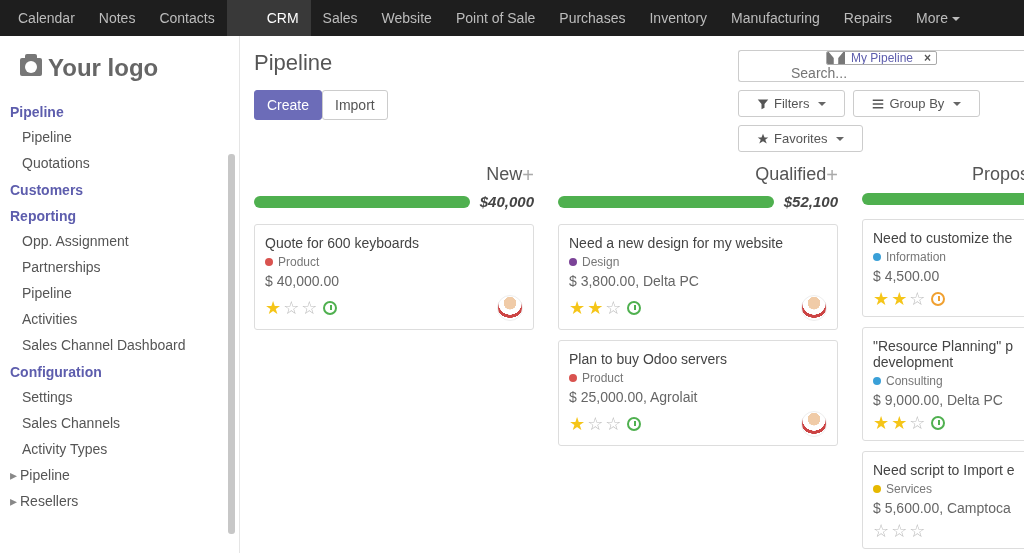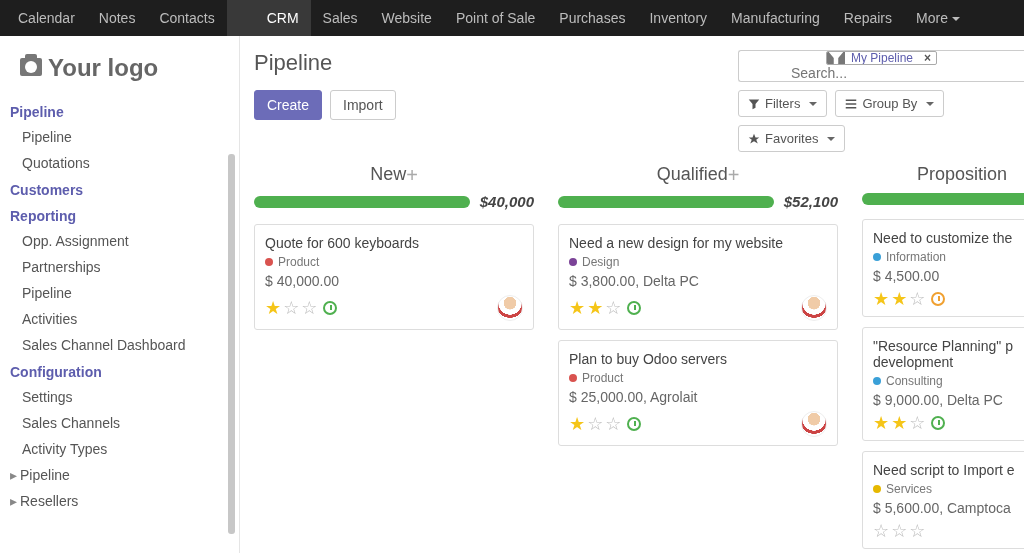--- a/index.html
+++ b/index.html
@@ -24,38 +24,38 @@
   .side-header { color: #5D5DAD; font-weight: 700; padding: 6px 10px 4px; font-size: 14px;}
   .side-item { padding: 5px 10px 5px 22px; font-size: 14px; color:#555; cursor:pointer;}
   .side-item.exp::before { content:"▸"; display:inline-block; width:10px; margin-left:-12px; color:#888;}
   .scroll-track { position:absolute; right:4px; top:0; width:7px; height:100%; }
   .scroll-thumb { position:absolute; right:0; top:60px; width:7px; height:380px; background:#c7c7c7; border-radius:3px;}
 
   
   .main { flex:1; padding: 14px 0 0 14px; overflow:hidden;}
   .header-row { display:flex; justify-content:space-between; align-items:flex-start; padding-right:0;}
   .page-title { font-size: 22px; color:#555; margin-bottom: 14px;}
-  .btn-row { display:flex; gap:8px; margin-bottom: 18px;}
+  .btn-row { display:flex; gap:0; margin-bottom: 18px;}
   .btn { border:1px solid #ccc; background:#fff; padding:6px 12px; border-radius:3px; font-size:14px; cursor:pointer; color:#555;}
   .btn.primary { background:#6c6cb8; color:#fff; border-color:#6c6cb8;}
   .search-area { padding-right:0;}
   .search-box { border:1px solid #ccc; border-right:none; border-radius:3px 0 0 3px; height:32px; display:flex; align-items:center; width:286px; overflow:hidden;flex-direction:column;}
   .facet { display:flex; align-items:center; border:1px solid #aaa; border-radius:2px; margin:0 4px; font-size:12px; overflow:hidden;}
   .facet-icon { background:#777; color:#fff; width:18px; height:20px; display:flex; align-items:center; justify-content:center;}
   .facet-label { padding:0 6px; color:#5D5DAD; font-weight:500;}
   .facet-x { padding:0 5px; color:#555; cursor:pointer; font-weight:bold;}
   .search-input { border:none; outline:none; font-size:14px; flex:1; padding:0 4px; color:#777;}
   .tool-row { display:flex; gap:8px; margin-top:8px; flex-wrap:wrap;}
-  .tool { border:1px solid #ccc; background:#fff; padding:5px 9px; border-radius:3px; font-size:13px; cursor:pointer; color:#555; display:flex; align-items:center; gap:5px;}
+  .tool { border:1px solid #ccc; background:#fff; padding:5px 18px; border-radius:3px; font-size:13px; cursor:pointer; color:#555; display:flex; align-items:center; gap:5px;}
 
   
   .kanban { display:flex; gap:24px; margin-top:12px; overflow:hidden;}
   .col { width: 280px; flex-shrink:0;}
   .col.last { width: 200px;}
-  .col-head { display:flex; justify-content:center; align-items:center; margin-bottom:8px;}
+  .col-head { display:flex; justify-content:flex-end; align-items:center; margin-bottom:8px;}
   .col-title { font-size:18px; color:#555;}
   .plus { color:#aaa; font-size:20px; cursor:pointer; line-height:1;}
   .bar-row { display:flex; align-items:center; gap:10px; margin-bottom:14px;font-style:italic;}
   .bar { flex:1; height:12px; background:#4fb04f; border-radius:6px; position:relative; overflow:hidden;}
   .total { font-weight:700; color:#444; font-size:15px;}
 
   .card { border:1px solid #ddd; border-radius:3px; padding:10px 10px 8px; margin-bottom:10px; position:relative; background:#fff;}
   .card-title { font-size:14px; color:#444; margin-bottom:4px;}
   .tag-row { display:flex; align-items:center; gap:5px; font-size:12px; color:#777; margin-bottom:4px;}
   .dot { width:8px; height:8px; border-radius:50%; display:inline-block;}

